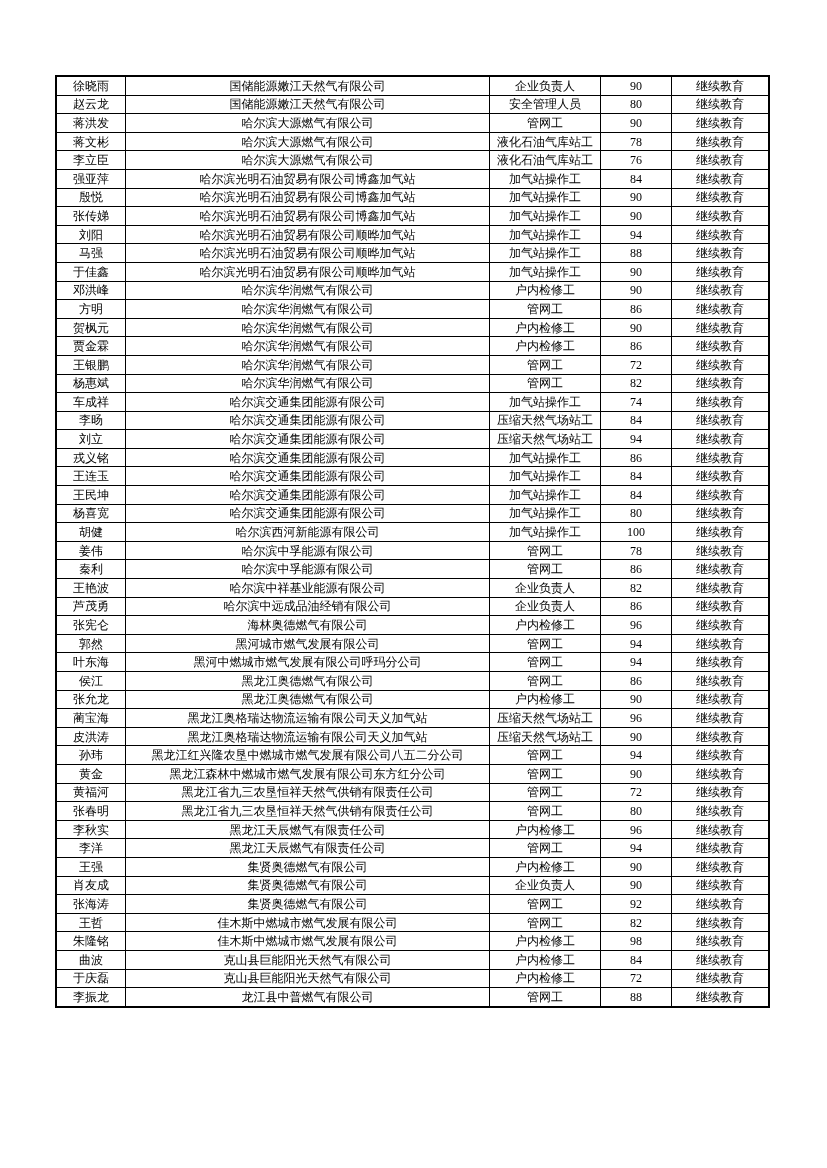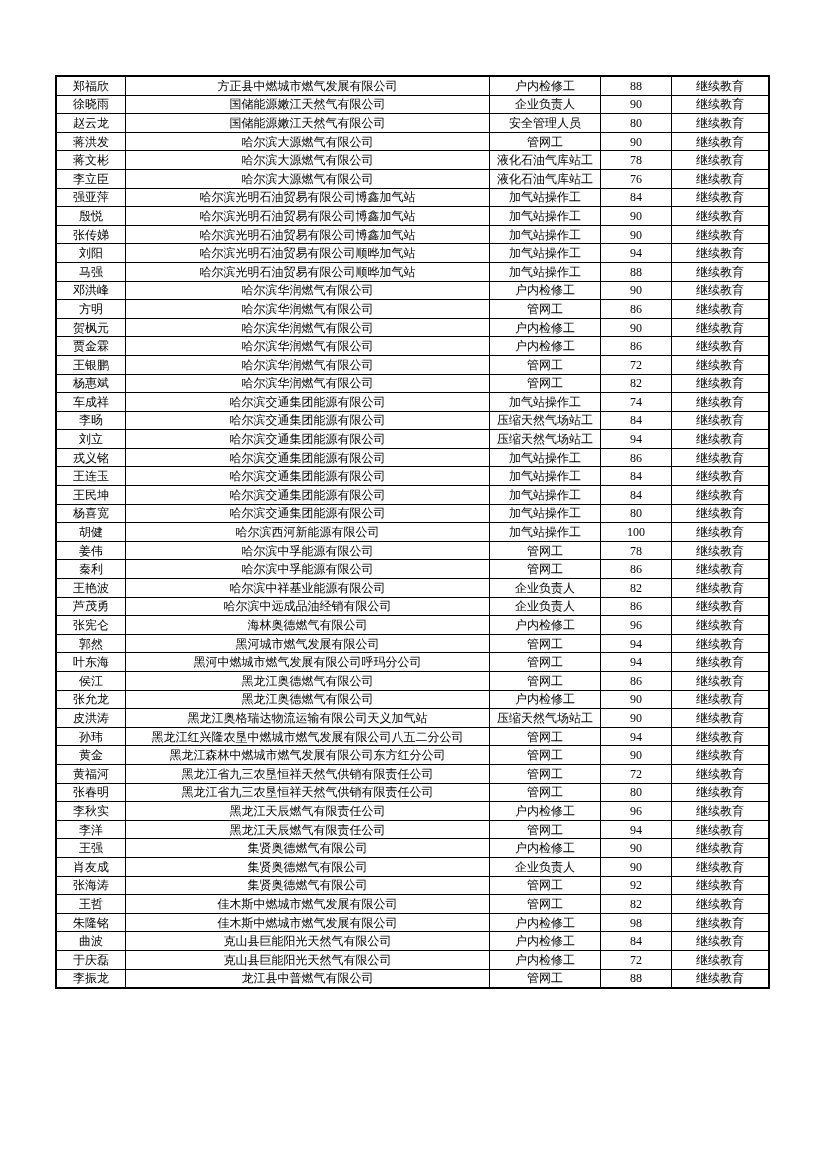--- a/index.html
+++ b/index.html
@@ -48,27 +48,20 @@
   <table class="cert-table">
     <colgroup>
       <col class="col-name">
       <col class="col-company">
       <col class="col-job">
       <col class="col-score">
       <col class="col-education">
     </colgroup>
     <tbody>
         <tr>
-          <td class="col-name">郑福欣</td>
-          <td class="col-company">方正县中燃城市燃气发展有限公司</td>
-          <td class="col-job">户内检修工</td>
-          <td class="col-score">88</td>
-          <td class="col-education">继续教育</td>
-        </tr>
-        <tr>
           <td class="col-name">徐晓雨</td>
           <td class="col-company">国储能源嫩江天然气有限公司</td>
           <td class="col-job">企业负责人</td>
           <td class="col-score">90</td>
           <td class="col-education">继续教育</td>
         </tr>
         <tr>
           <td class="col-name">赵云龙</td>
           <td class="col-company">国储能源嫩江天然气有限公司</td>
           <td class="col-job">安全管理人员</td>
@@ -125,20 +118,27 @@
           <td class="col-education">继续教育</td>
         </tr>
         <tr>
           <td class="col-name">马强</td>
           <td class="col-company">哈尔滨光明石油贸易有限公司顺晔加气站</td>
           <td class="col-job">加气站操作工</td>
           <td class="col-score">88</td>
           <td class="col-education">继续教育</td>
         </tr>
         <tr>
+          <td class="col-name">于佳鑫</td>
+          <td class="col-company">哈尔滨光明石油贸易有限公司顺晔加气站</td>
+          <td class="col-job">加气站操作工</td>
+          <td class="col-score">90</td>
+          <td class="col-education">继续教育</td>
+        </tr>
+        <tr>
           <td class="col-name">邓洪峰</td>
           <td class="col-company">哈尔滨华润燃气有限公司</td>
           <td class="col-job">户内检修工</td>
           <td class="col-score">90</td>
           <td class="col-education">继续教育</td>
         </tr>
         <tr>
           <td class="col-name">方明</td>
           <td class="col-company">哈尔滨华润燃气有限公司</td>
           <td class="col-job">管网工</td>
@@ -283,20 +283,27 @@
           <td class="col-company">黑龙江奥德燃气有限公司</td>
           <td class="col-job">管网工</td>
           <td class="col-score">86</td>
           <td class="col-education">继续教育</td>
         </tr>
         <tr>
           <td class="col-name">张允龙</td>
           <td class="col-company">黑龙江奥德燃气有限公司</td>
           <td class="col-job">户内检修工</td>
           <td class="col-score">90</td>
+          <td class="col-education">继续教育</td>
+        </tr>
+        <tr>
+          <td class="col-name">蔺宝海</td>
+          <td class="col-company">黑龙江奥格瑞达物流运输有限公司天义加气站</td>
+          <td class="col-job">压缩天然气场站工</td>
+          <td class="col-score">96</td>
           <td class="col-education">继续教育</td>
         </tr>
         <tr>
           <td class="col-name">皮洪涛</td>
           <td class="col-company">黑龙江奥格瑞达物流运输有限公司天义加气站</td>
           <td class="col-job">压缩天然气场站工</td>
           <td class="col-score">90</td>
           <td class="col-education">继续教育</td>
         </tr>
         <tr>

